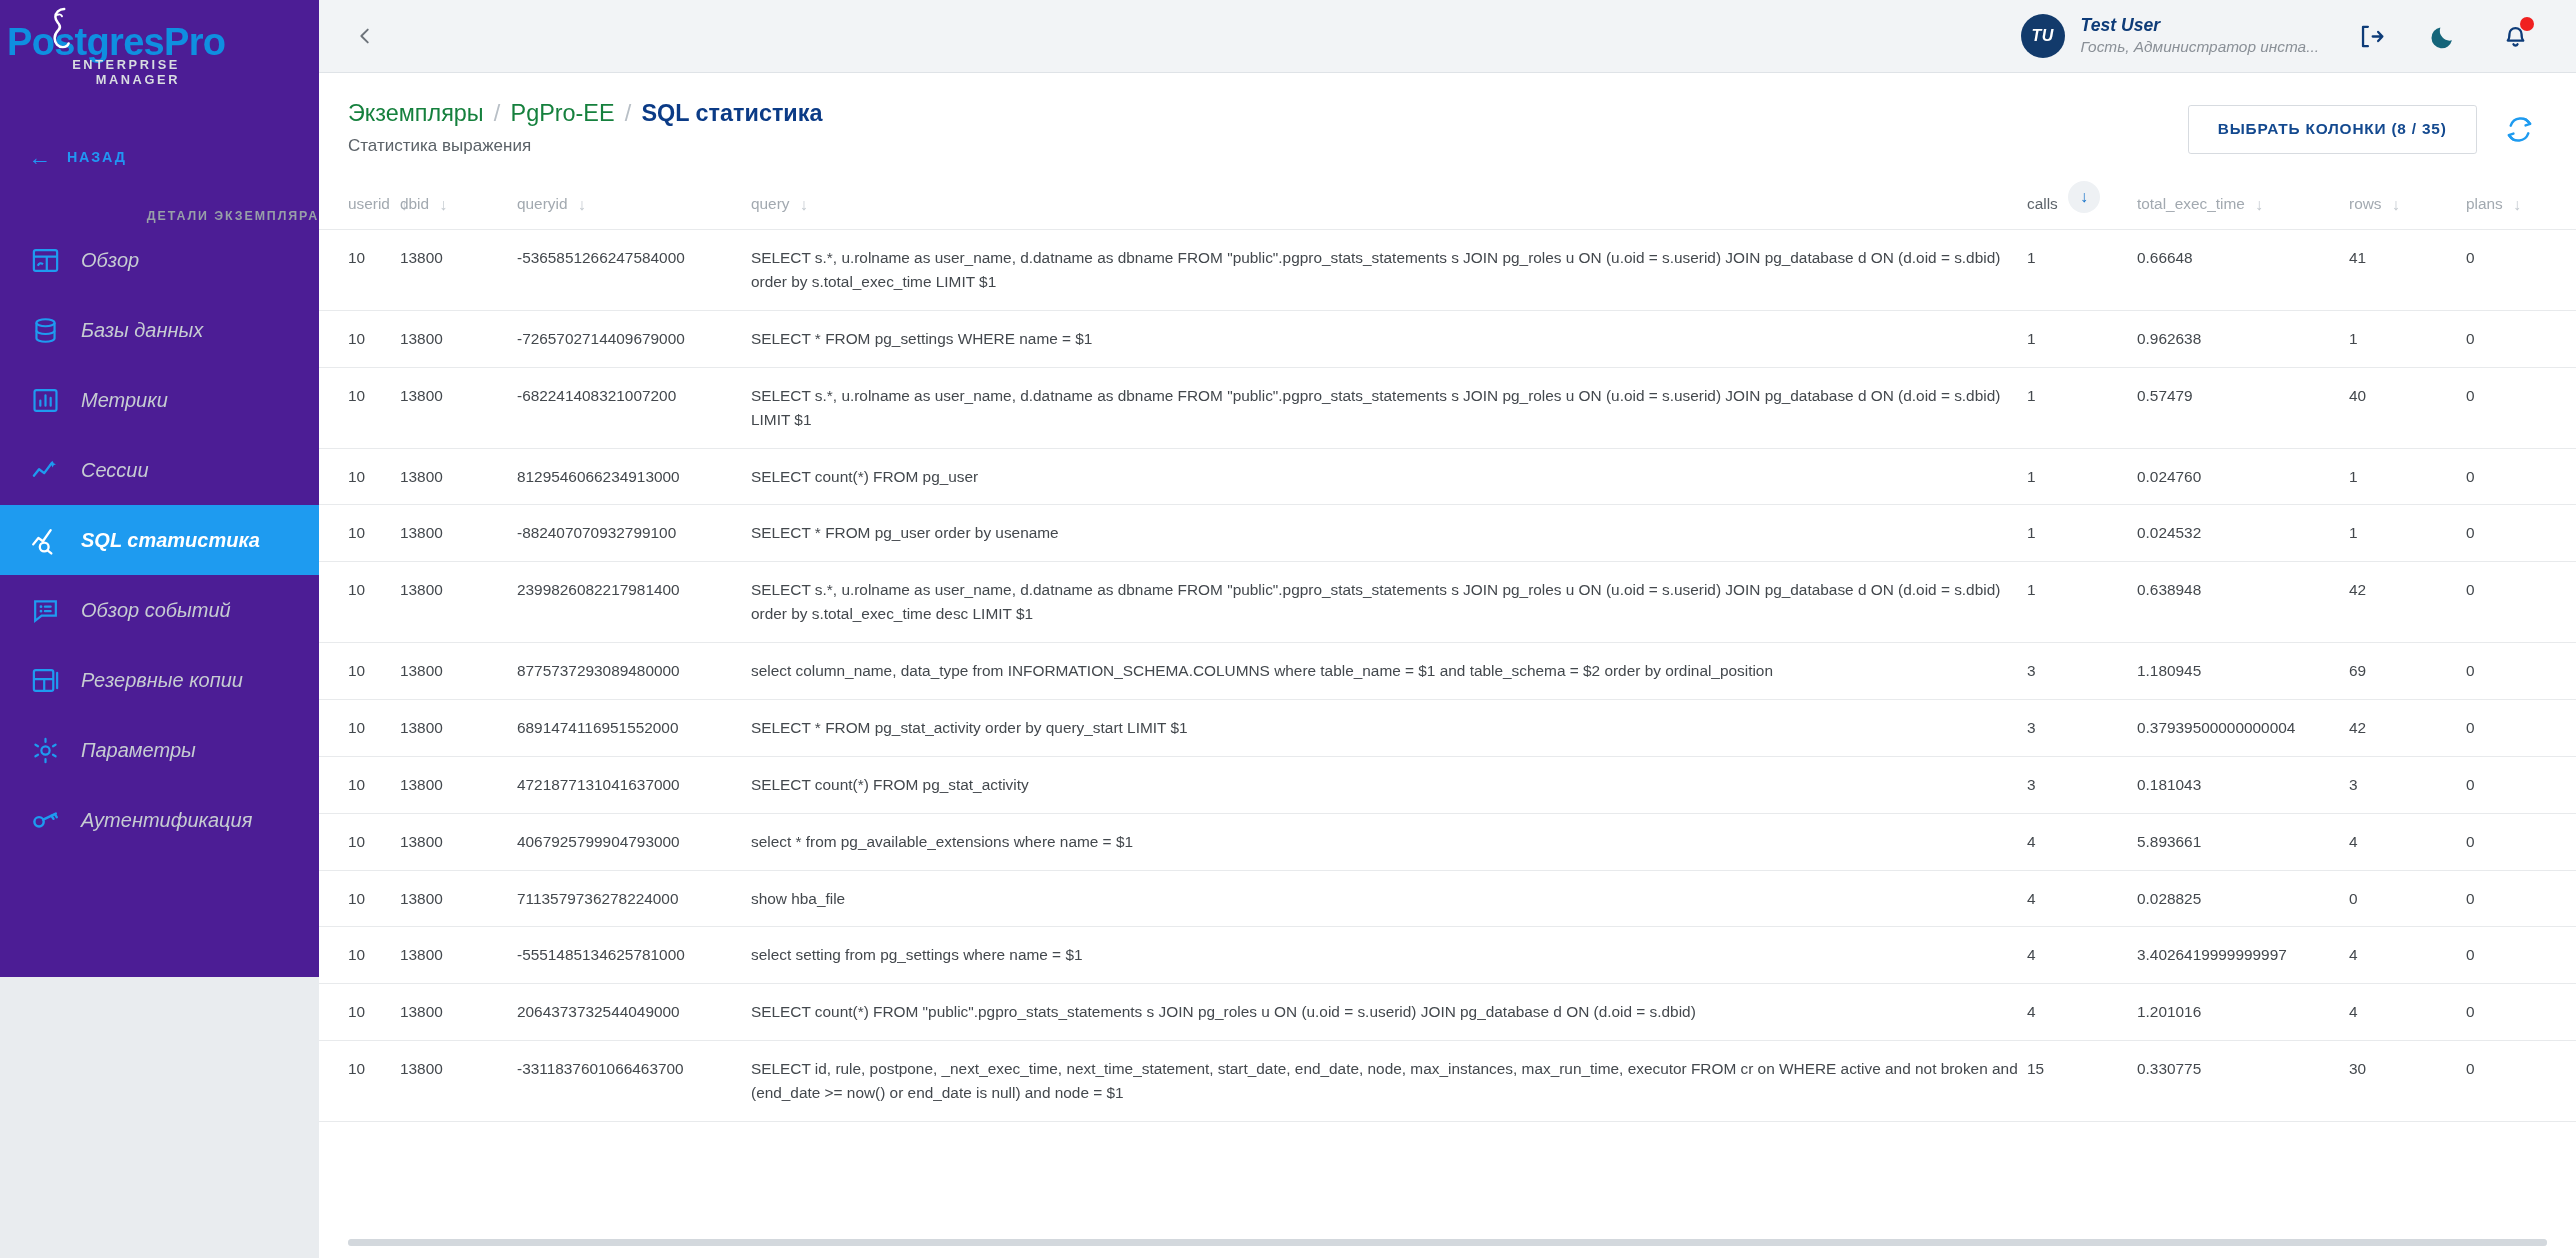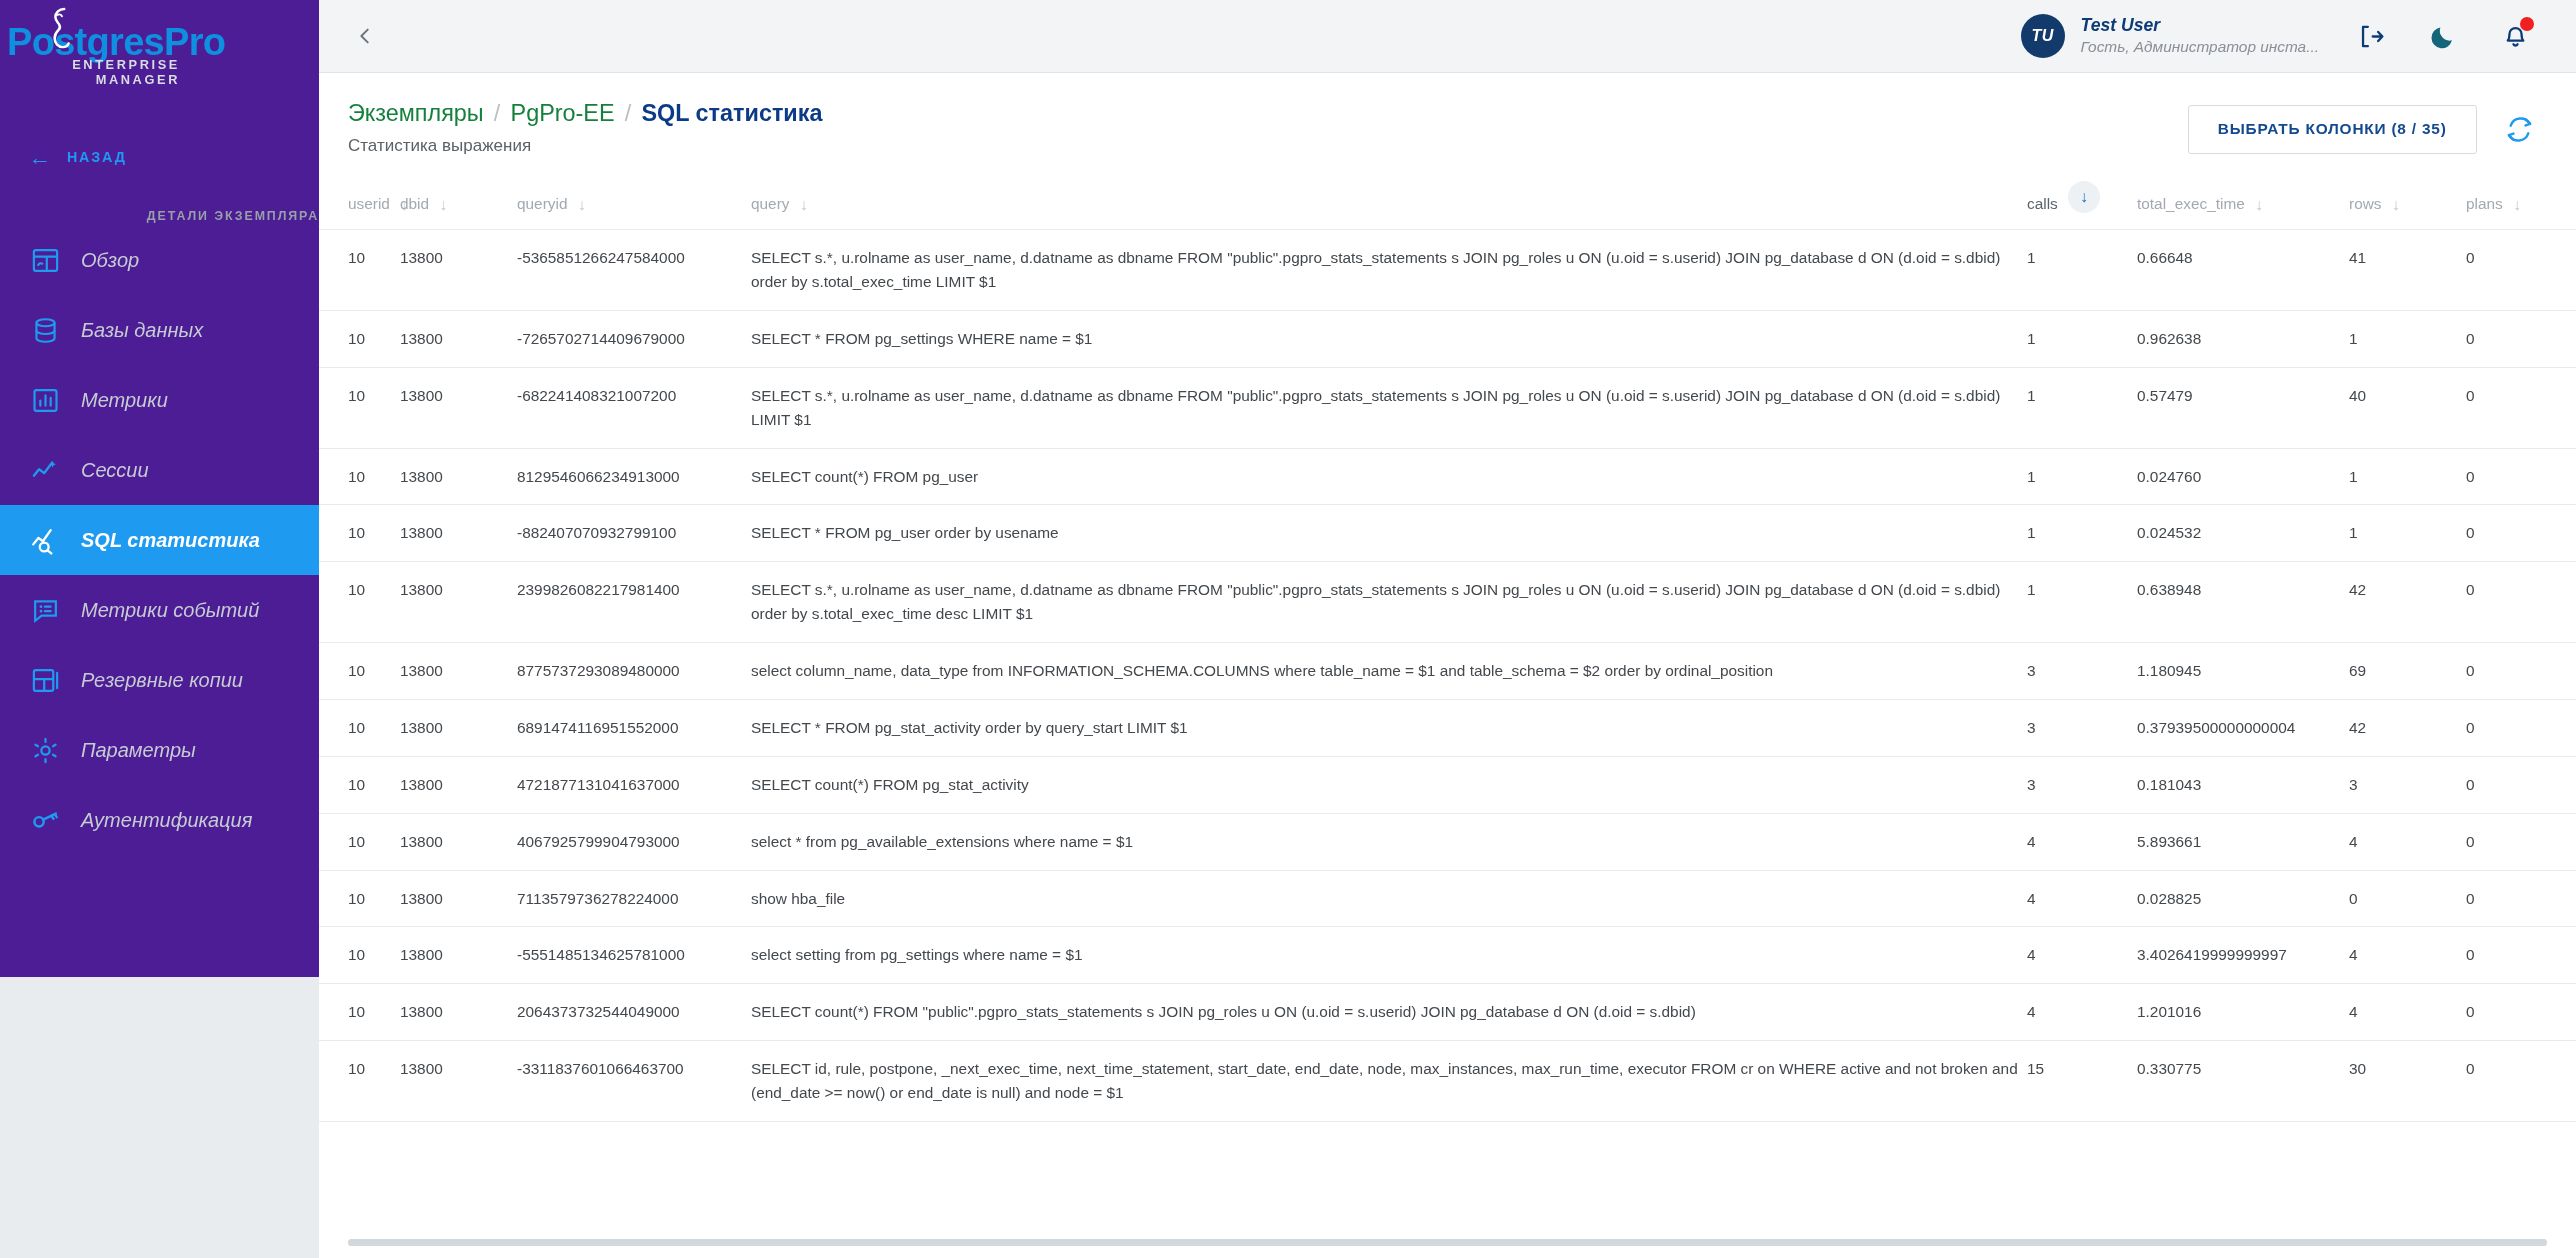--- a/index.html
+++ b/index.html
@@ -233,21 +233,21 @@
     </div>
 
     <div class="nav-item">
       <span class="nav-ico">
         <svg viewBox="0 0 24 24" fill="none" stroke="#1e9bf0" stroke-width="1.7">
           <path d="M4 5h16v11H9l-5 4V5z"></path>
             <path d="M8.5 9h.01M8.5 12.5h.01" stroke-linecap="round" stroke-width="2.2"></path>
           <path d="M11.5 9H16M11.5 12.5H16" stroke-linecap="round"></path>
         </svg>
       </span>
-      <span class="nav-label">Метрики событий</span>
+      <span class="nav-label">Обзор событий</span>
     </div>
 
     <div class="nav-item">
       <span class="nav-ico">
         <svg viewBox="0 0 24 24" fill="none" stroke="#1e9bf0" stroke-width="1.7">
           <rect x="3" y="4" width="15" height="16" rx="1.5"></rect>
             <path d="M3 11h15M11 11v9"></path>
           <path d="M21 6v12" stroke-linecap="round"></path>
         </svg>
       </span>

